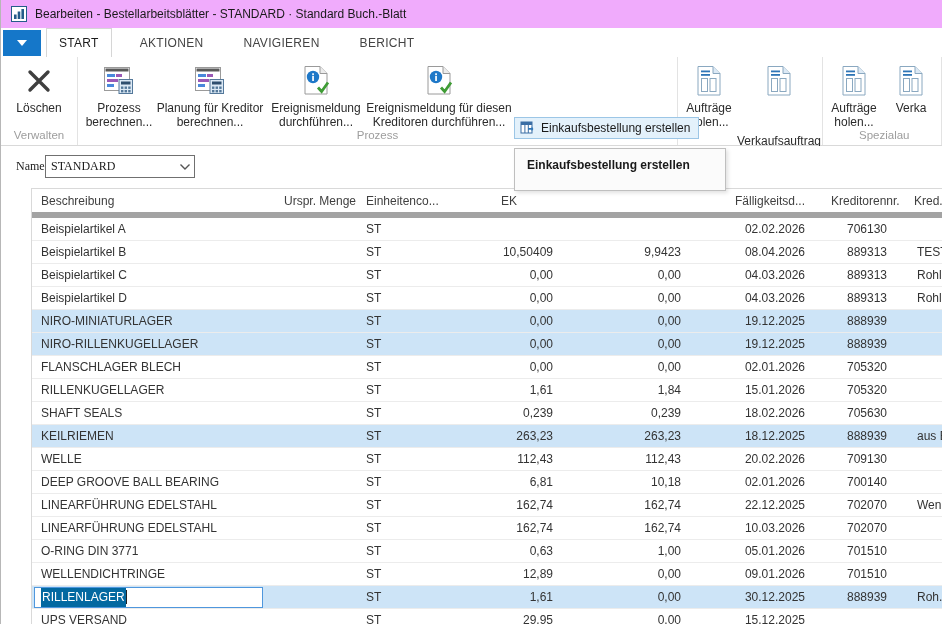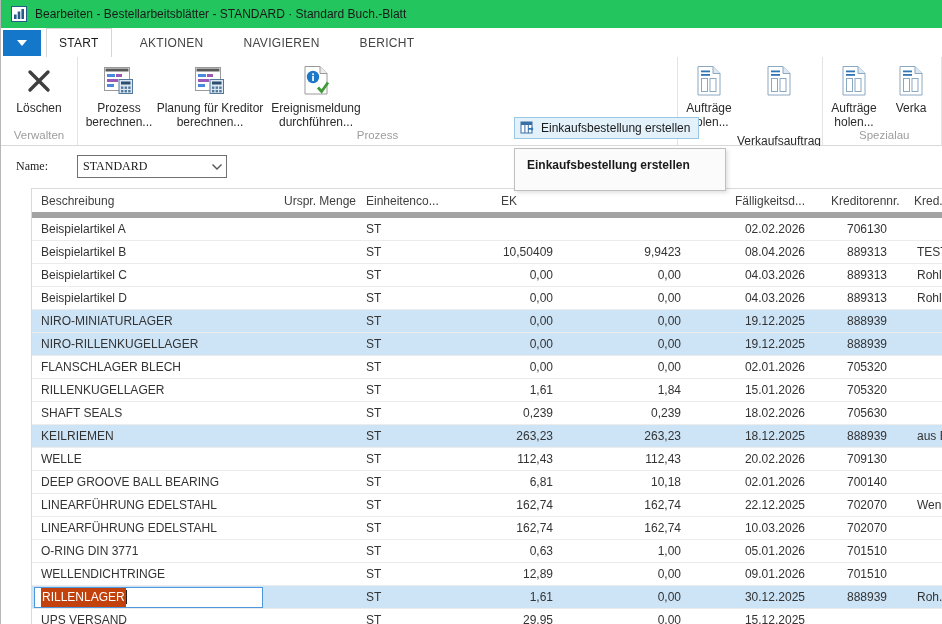--- a/index.html
+++ b/index.html
@@ -2,21 +2,21 @@
 <html><head>
 <meta charset="utf-8">
 <style>
   * { box-sizing: border-box; margin: 0; padding: 0; }
   html,body { width: 942px; height: 624px; overflow: hidden; background:#fff;
     font-family: "Liberation Sans", sans-serif; font-size: 12px; color:#333; }
   .window { position: relative; width: 942px; height: 624px; background:#fff;
     border-left: 1px solid #b7b7b7; }
 
   
-  .titlebar { height: 28px; display: flex; align-items: center; padding-left: 10px; background:#22c55e; }
+  .titlebar { height: 28px; display: flex; align-items: center; padding-left: 10px; background:#f0abfc; }
   .appicon { width: 16px; height: 16px; margin-right: 8px; }
   .titletext { color:#1a1a1a; }
 
   
   .tabrow { height: 29px; display: flex; align-items: stretch; background:#fff; position: relative; }
   .menubtn { position: absolute; left: 2px; top: 2px; width: 38px; height: 26px;
     background:#1577c9; display:flex; align-items:center; justify-content:center; cursor: pointer; }
   .menubtn svg { display:block; }
   .tabs { display:flex; margin-left: 45px; }
   .tab { padding: 0 12px; margin-right: 16px; display:flex; align-items:center; color:#444;
@@ -32,21 +32,21 @@
   .bigbtn { display:flex; flex-direction: column; align-items: center; padding-top: 4px; cursor: pointer; }
   .bigbtn .icon { height: 36px; display:flex; align-items:center; justify-content:center; }
   .bigbtn .blabel { text-align:center; color:#2b2b2b; line-height: 14px; margin-top: 2px; }
   .smallbtn { position: absolute; left: 513px; top: 60px; height: 22px; display: flex; align-items: center;
     background:#e3f1fb; border: 1px solid #9cc6e6; padding: 0 8px 0 5px; cursor: pointer; color:#1a1a1a; }
   .smallbtn .icon { margin-right: 5px; display:flex; }
 
   
   .filterbar { height: 42px; position: relative; background:#fff;font-family:Liberation Serif, serif; }
   .namelabel { position:absolute; left: 15px; top: 13px; color:#1a1a1a; }
-  .combo { position:absolute; left: 76px; top: 9px; width: 150px; height: 23px; border: 1px solid #707070;
+  .combo { position:absolute; left: 44px; top: 9px; width: 150px; height: 23px; border: 1px solid #707070;
     background:#fff; display:flex; align-items:center; padding-left: 5px; cursor: pointer; }
   .combo .val { flex: 1; color:#1a1a1a; }
   .combo .chev { width: 18px; display:flex; align-items:center; justify-content:center; color:#555; }
 
   
   .grid { position:absolute; left: 30px; right: 0; top: 188px; bottom: 0; border-left: 1px solid #d9d9d9;
     border-top: 1px solid #d9d9d9; overflow: hidden; background:#fff; }
   .grid-header { display:flex; height: 29px; align-items: center; border-bottom: 6px solid #a3a3a3; color:#404040; }
   .grid-row { display:flex; height: 23px; align-items: center; border-bottom: 1px solid #ececec; background:#fff; cursor: default; }
   .grid-row.hl, .grid-row.sel { background:#cde4f7; }
@@ -57,21 +57,21 @@
   .c4 { width: 102px; text-align: right; padding-right: 5px; }
   .c5 { width: 128px; text-align: right; padding-right: 5px; }
   .c6 { width: 124px; text-align: right; padding-right: 5px; }
   .c7 { width: 91px;  padding-left: 37px; }
   .c8 { flex: 1; padding-left: 16px; }
   .h4 { text-align: left; padding-left: 45px; padding-right: 0; }
   .h7 { padding-left: 21px; }
   .h8 { padding-left: 13px; }
   .sel .c1 { width: 229px; margin-left: 2px; margin-right: 21px; background:#fff;
     border: 1px solid #4f97dd; padding-left: 6px; height: 21px; display:flex; align-items:center; }
-  .seltext { background:#c2410c; color:#fff; padding: 7px 1px; }
+  .seltext { background:#0369a1; color:#fff; padding: 7px 1px; }
   .caret { display:inline-block; width: 1px; height: 14px; background:#222; }
 
   
   .tooltip { position:absolute; left: 513px; top: 148px; width: 212px; background:#fbfbfb;
     border: 1px solid #bfbfbf; box-shadow: 2px 2px 4px rgba(0,0,0,.12); padding: 9px 10px 10px 12px; z-index: 20; }
   .tooltip .ttitle { font-weight: bold; color:#1a1a1a; margin-bottom: 8px; }
   .tooltip .tbody { color:#3f3f3f; line-height: 16.5px; }
 </style>
 </head>
 <body>
@@ -168,20 +168,33 @@
               <path d="M4 1.5 H19 L26 8.5 V29 H4 Z" fill="#fff" stroke="#9a9a9a"></path>
               <path d="M19 1.5 V8.5 H26" fill="#ececec" stroke="#9a9a9a"></path>
               <circle cx="12" cy="12" r="6.2" fill="#1e78c8"></circle>
               <rect x="11.2" y="8.3" width="1.7" height="1.9" fill="#fff"></rect>
                 <rect x="11.2" y="11" width="1.7" height="5" fill="#fff"></rect>
               <path d="M17 22.5 L20.6 26.5 L27 17.5" stroke="#3f9c35" stroke-width="2.8" fill="none"></path>
             </svg>
           </span>
           <span class="blabel">Ereignismeldung durchführen...</span>
         </div>
+        <div class="bigbtn" style="width:146px;">
+          <span class="icon">
+            <svg width="30" height="32" viewBox="0 0 30 32">
+              <path d="M4 1.5 H19 L26 8.5 V29 H4 Z" fill="#fff" stroke="#9a9a9a"></path>
+              <path d="M19 1.5 V8.5 H26" fill="#ececec" stroke="#9a9a9a"></path>
+              <circle cx="12" cy="12" r="6.2" fill="#1e78c8"></circle>
+              <rect x="11.2" y="8.3" width="1.7" height="1.9" fill="#fff"></rect>
+                <rect x="11.2" y="11" width="1.7" height="5" fill="#fff"></rect>
+              <path d="M17 22.5 L20.6 26.5 L27 17.5" stroke="#3f9c35" stroke-width="2.8" fill="none"></path>
+            </svg>
+          </span>
+          <span class="blabel">Ereignismeldung für diesen Kreditoren durchführen...</span>
+        </div>
       </div>
       <div class="rgroup-label">Prozess</div>
     </div>
 
     <div class="rgroup" style="width:146px;">
       <div class="rgroup-buttons" style="padding-left:4px;">
         <div class="bigbtn" style="width:54px;">
           <span class="icon">
             <svg width="28" height="32" viewBox="0 0 28 32">
               <path d="M3 1.5 H18 L25 8.5 V30 H3 Z" fill="#fff" stroke="#8aa8c0"></path>

